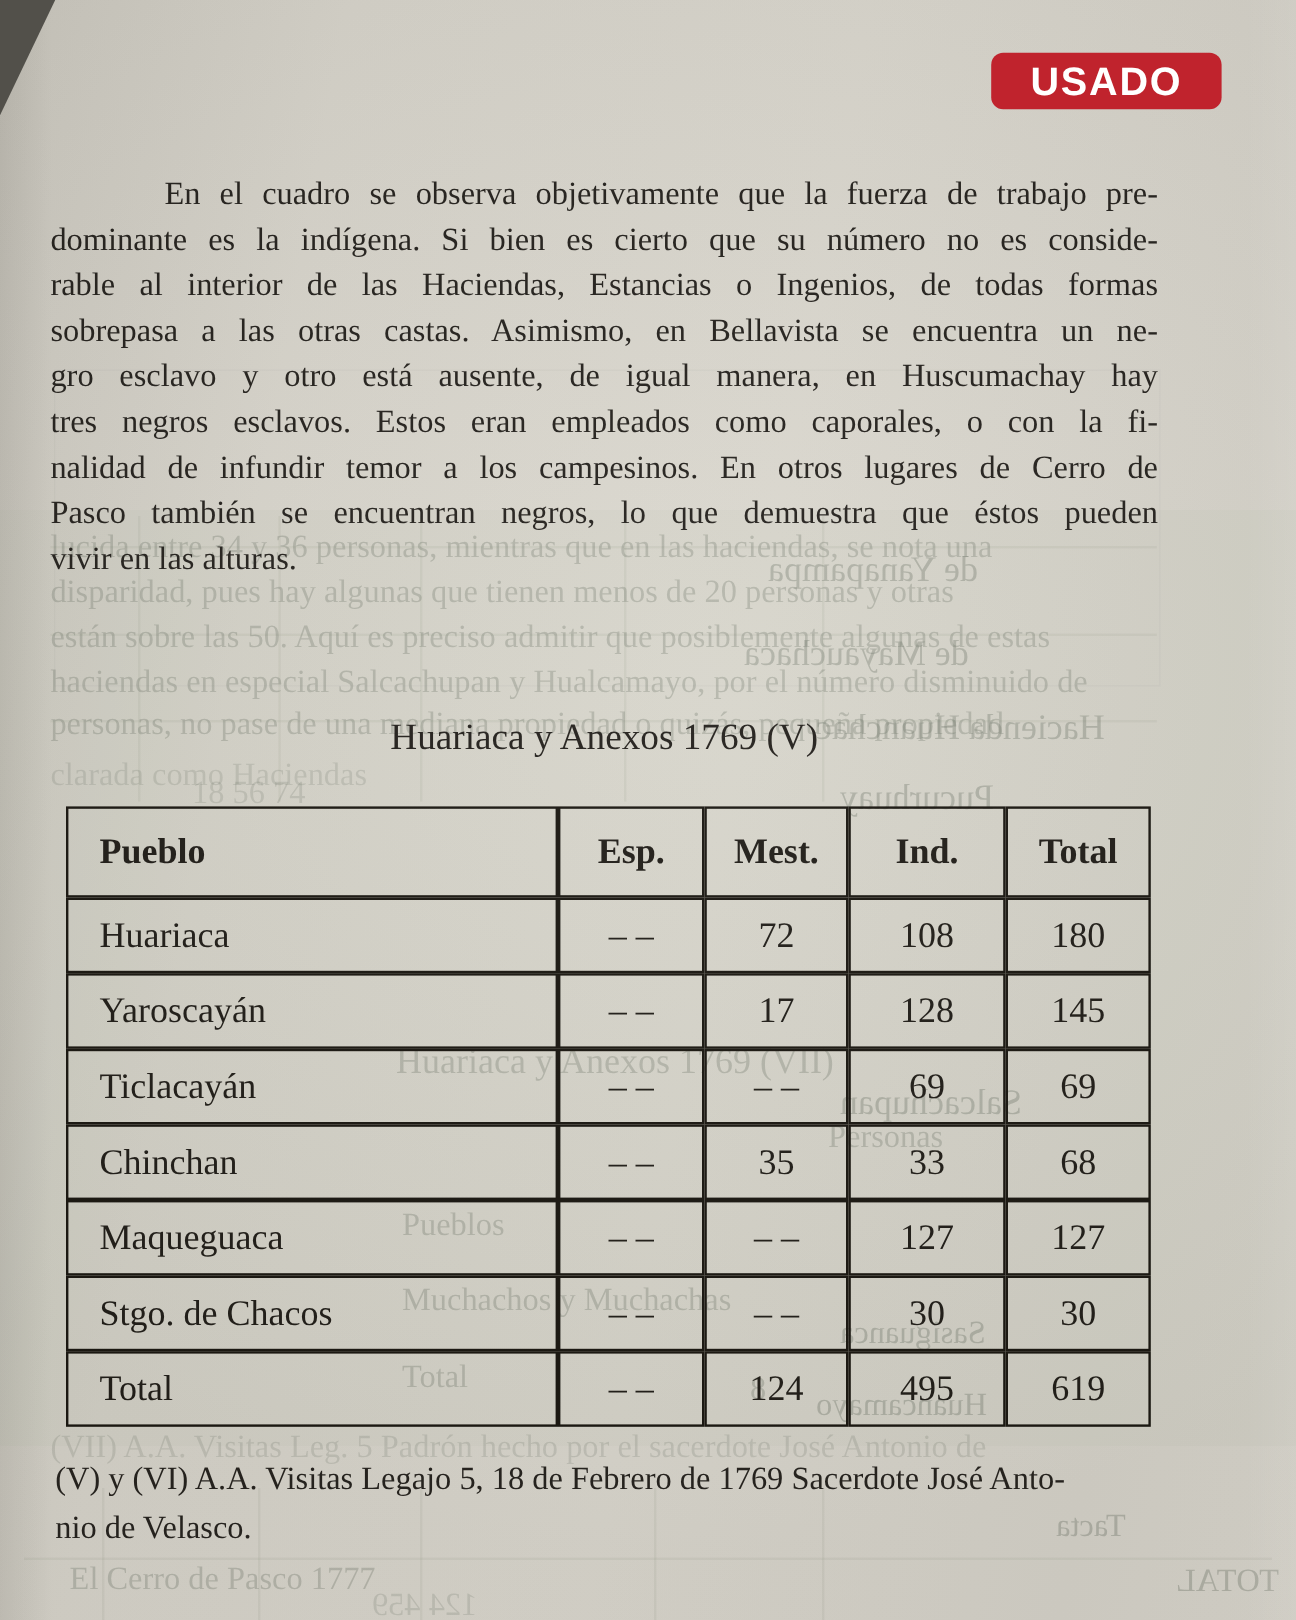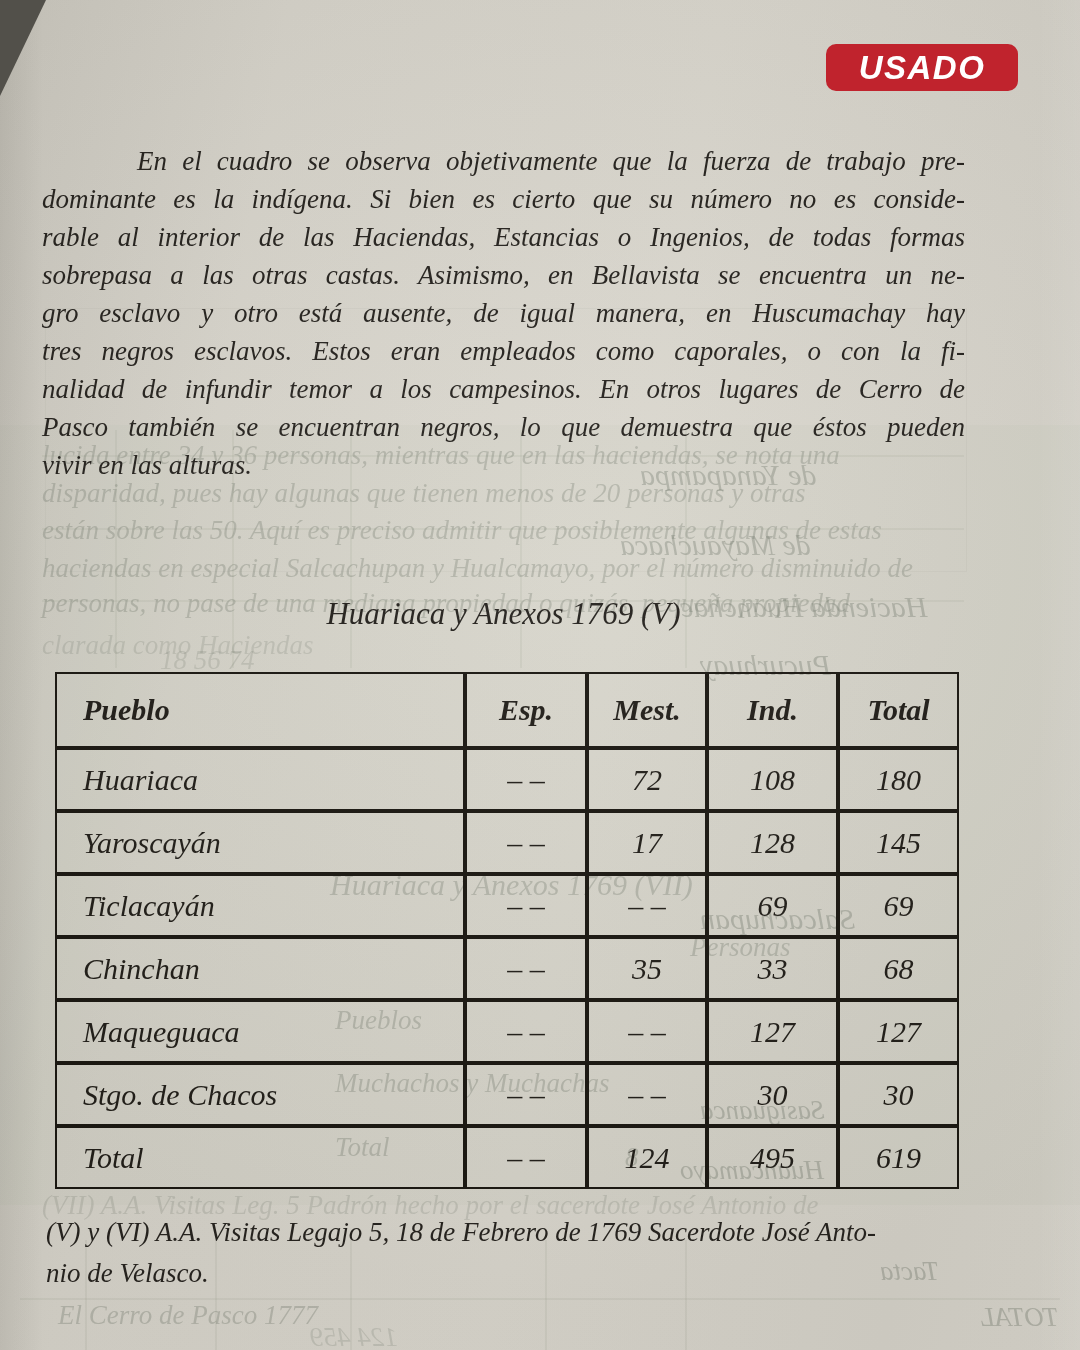--- a/index.html
+++ b/index.html
@@ -1,21 +1,21 @@
 <!DOCTYPE html>
 <html><head>
 <meta charset="utf-8">
 <style>
   html,body{margin:0;padding:0;}
   body{
     width:1080px;height:1350px;overflow:hidden;position:relative;
     font-family:"Liberation Serif", serif;
     background:linear-gradient(100deg,#ccc9c0 0%,#d8d5cc 22%,#dbd8cf 55%,#d6d3ca 85%,#d9d6cd 100%);
   }
-  .page{position:absolute;inset:0;font-style:italic;}
+  .page{position:absolute;inset:0;}
   
   .vignette{position:absolute;inset:0;z-index:10;pointer-events:none;
     background:
       radial-gradient(ellipse 900px 760px at 54% 42%, rgba(255,255,255,0.06), rgba(74,71,62,0.08) 95%),
       linear-gradient(90deg, rgba(64,60,52,0.10) 0%, rgba(64,60,52,0) 4%, rgba(64,60,52,0) 96%, rgba(255,255,255,0.10) 100%);
   }
   .mid-tint{position:absolute;left:0;top:425px;width:1080px;height:780px;
     background:rgba(176,190,168,0.09);z-index:0;}
   .corner-wedge{position:absolute;left:0;top:0;width:0;height:0;z-index:11;
     border-top:96px solid #52504a;border-right:46px solid transparent;}

